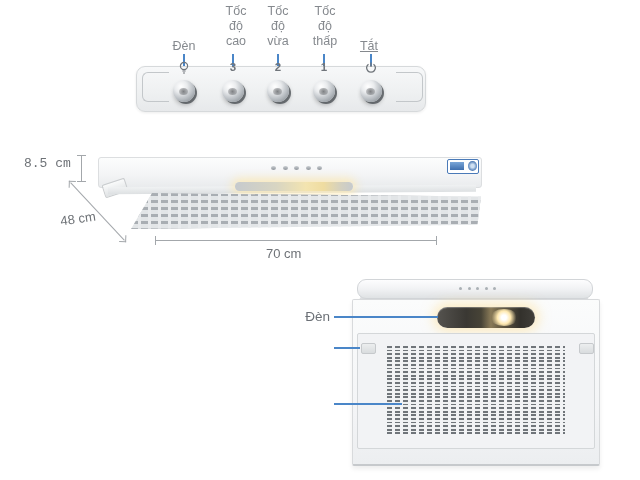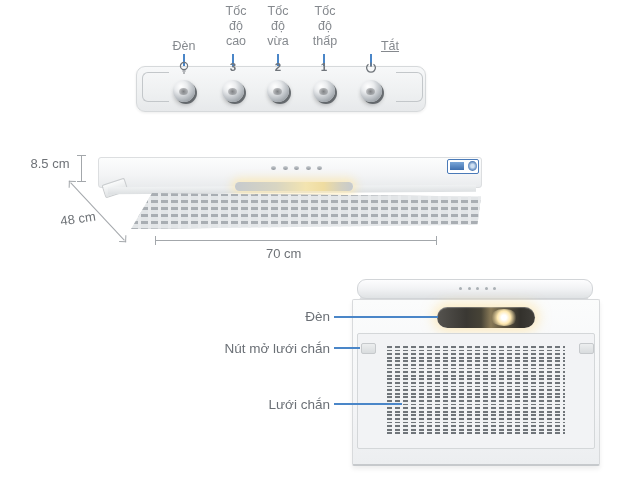--- a/index.html
+++ b/index.html
@@ -100,21 +100,21 @@
   <div class="cp-label" style="left:184px;top:39px;">Đèn</div>
   <div class="cp-label" style="left:236px;top:4px;">Tốc
 độ
 cao</div>
   <div class="cp-label" style="left:278px;top:4px;">Tốc
 độ
 vừa</div>
   <div class="cp-label" style="left:325px;top:4px;">Tốc
 độ
 thấp</div>
-  <div class="cp-label" style="left:390px;top:39px;text-decoration:underline;">Tắt</div>
+  <div class="cp-label" style="left:369px;top:39px;text-decoration:underline;">Tắt</div>
 
   <div class="cp-line" style="left:183px;"></div>
   <div class="cp-line" style="left:232px;"></div>
   <div class="cp-line" style="left:277px;"></div>
   <div class="cp-line" style="left:323px;"></div>
   <div class="cp-line" style="left:370px;"></div>
 
   <div class="cp-panel"></div>
   <div class="cp-bracket left"></div>
   <div class="cp-bracket right"></div>
@@ -146,21 +146,21 @@
   <div class="glass"></div>
   <div class="front-lamp"></div>
   <div class="front-mesh"></div>
   <div class="sticker"></div>
   <div class="fv-dot" style="left:271px;"></div>
   <div class="fv-dot" style="left:283px;"></div>
   <div class="fv-dot" style="left:294px;"></div>
   <div class="fv-dot" style="left:306px;"></div>
   <div class="fv-dot" style="left:317px;"></div>
 
-  <div class="dim-text" style="left:24px;top:156px;width:52px;text-align:center;">8.5 cm</div>
+  <div class="dim-text" style="left:24px;top:156px;width:52px;text-align:left;font-family:Liberation Mono, monospace;">8.5 cm</div>
   <div class="dim-vline"></div>
 
   <div class="dim-text" style="left:50px;top:211px;width:56px;text-align:center;transform:rotate(-8deg);">48 cm</div>
   <div class="dim-dline"></div>
 
   <div class="dim-hline"></div>
   <div class="dim-text" style="left:266px;top:246px;width:60px;text-align:left;">70 cm</div>
 
   <div class="bv-bar-end l"></div>
   <div class="bv-bar-end r"></div>
@@ -173,19 +173,17 @@
   <div class="bv-body"></div>
   <div class="bv-lamp"></div>
   <div class="bv-frame"></div>
   <div class="bv-mesh"></div>
   <div class="bv-latch" style="left:361px;"></div>
   <div class="bv-latch" style="left:579px;"></div>
 
   <div class="part-label" style="left:230px;top:309px;width:100px;">Đèn</div>
   <div class="part-line" style="left:334px;top:316px;width:104px;"></div>
 
-  <div class="part-label" style="left:218px;top:341px;width:112px;">Nút mở lưới chắn</div>
   <div class="part-line" style="left:334px;top:347px;width:26px;"></div>
 
-  <div class="part-label" style="left:230px;top:397px;width:100px;">Lưới chắn</div>
   <div class="part-line" style="left:334px;top:403px;width:68px;"></div>
 
 </div>
 
 </body></html>

